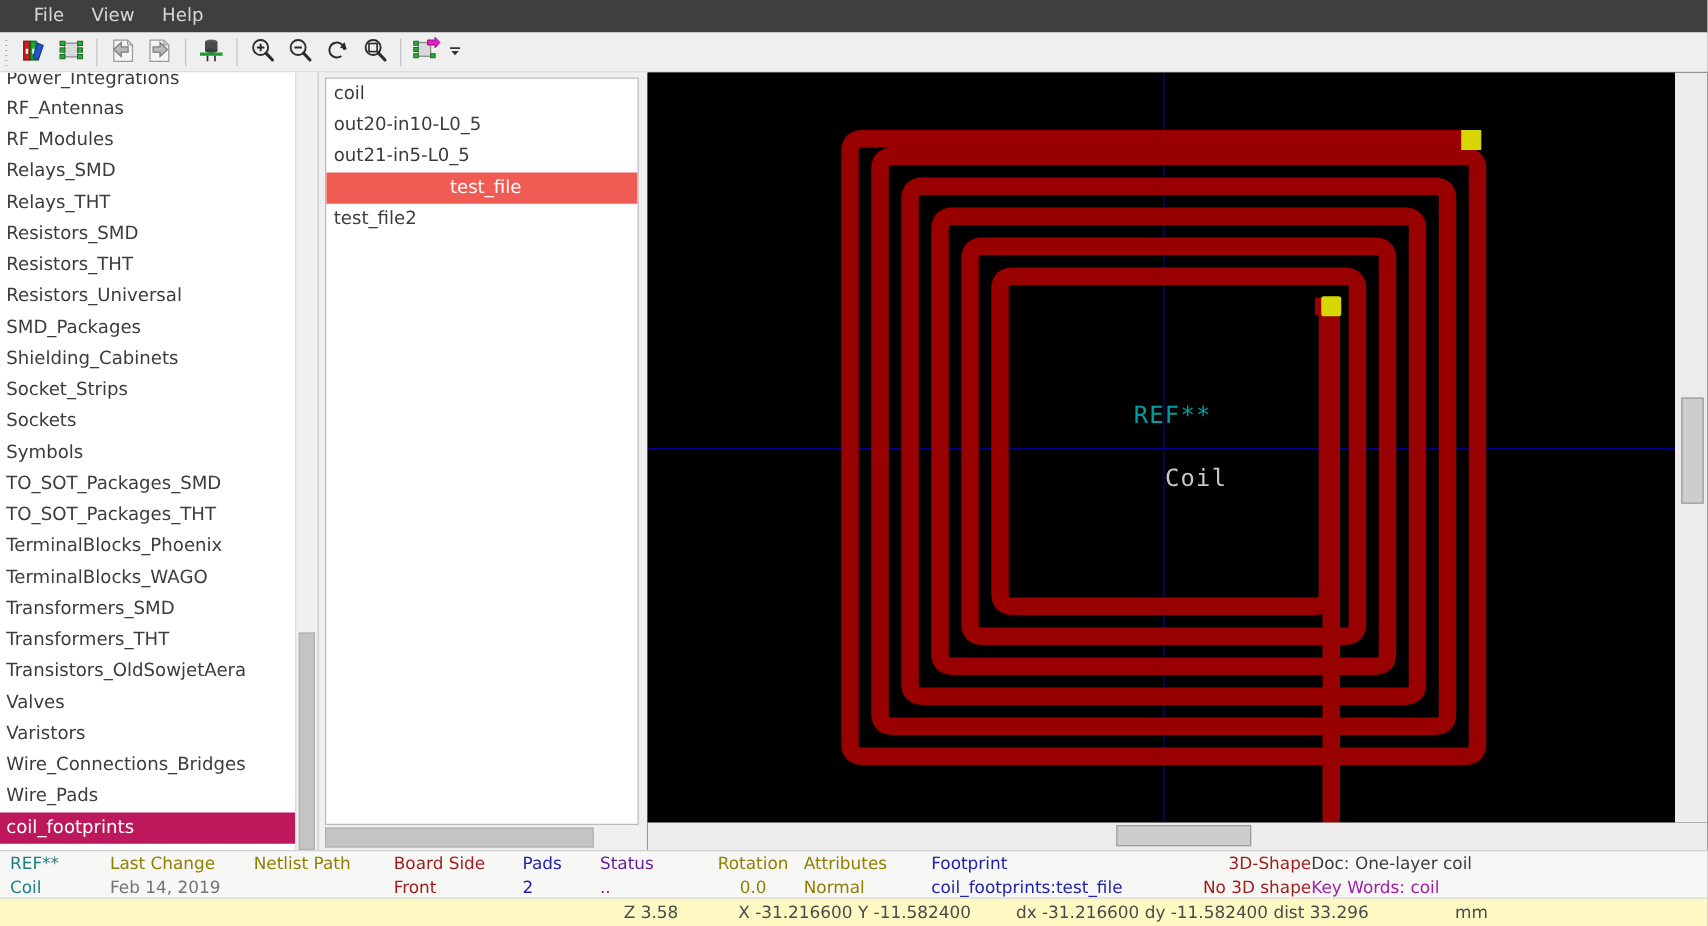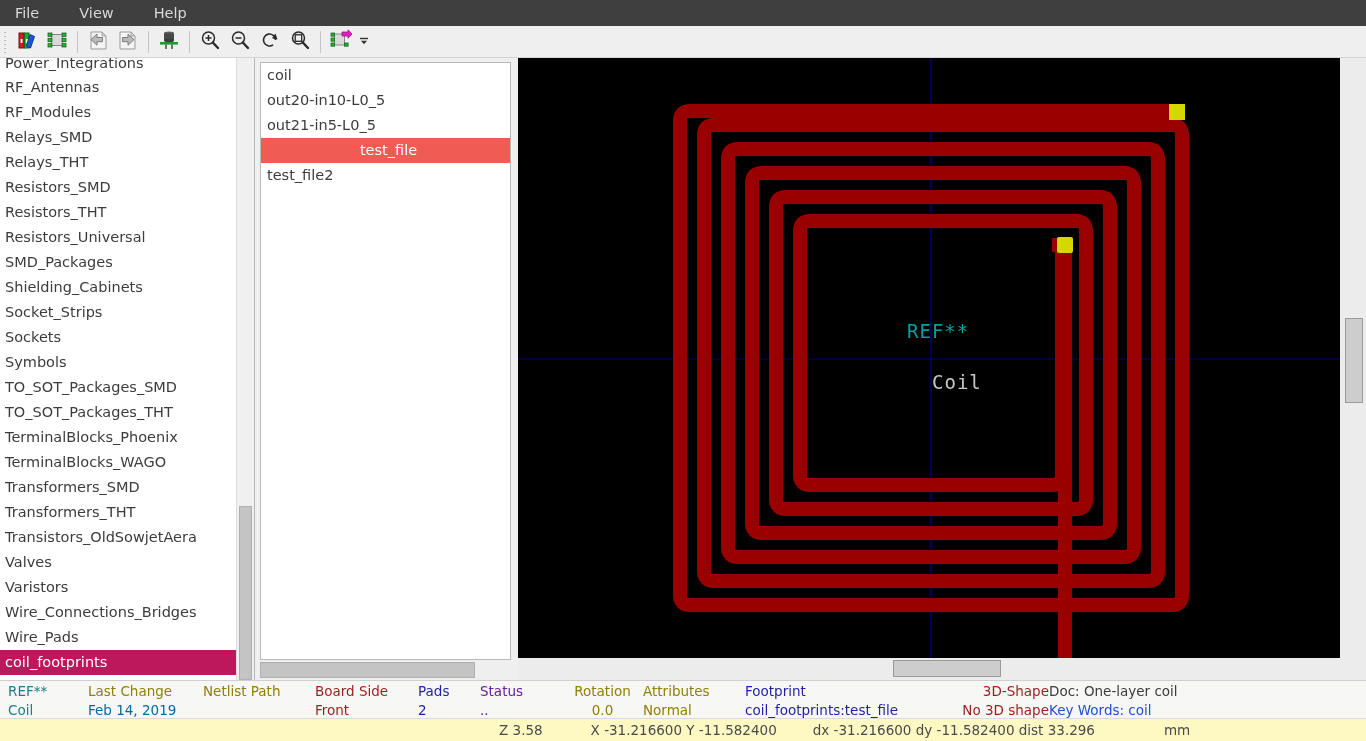--- a/index.html
+++ b/index.html
@@ -17,23 +17,22 @@
     display: flex;
     flex-direction: column;
   }
 
   
   .menubar {
     height: 26px;
     background: #3f3f3f;
     display: flex;
     align-items: center;
-    padding-left: 4px;
+    padding-left: 16px;
     flex: 0 0 26px;
-    gap: 18px;
   }
   .menubar .menu-item {
     color: #d8d8d8;
     font-size: 14.5px;
     padding: 3px 11px;
     line-height: 16px;
     cursor: default;
   }
 
   
@@ -521,21 +520,21 @@
     </div>
   </div>
 
   <div class="infobar">
     <div class="info-col" style="width:88px;padding-left:8px;">
       <span class="lbl" style="color:#1c7d86">REF**</span>
       <span class="val" style="color:#1c7d86">Coil</span>
     </div>
     <div class="info-col" style="width:115px;">
       <span class="lbl" style="color:#8f8000">Last Change</span>
-      <span class="val" style="color:#0369a1">Feb 14, 2019</span>
+      <span class="val" style="color:#737373">Feb 14, 2019</span>
     </div>
     <div class="info-col" style="width:112px;">
       <span class="lbl" style="color:#8f8000">Netlist Path</span>
       <span class="val" style="color:#8f8000"></span>
     </div>
     <div class="info-col" style="width:103px;">
       <span class="lbl" style="color:#9e1c1c">Board Side</span>
       <span class="val" style="color:#9e1c1c">Front</span>
     </div>
     <div class="info-col" style="width:62px;">
@@ -557,21 +556,21 @@
     <div class="info-col" style="width:188px;">
       <span class="lbl" style="color:#1f1fa8">Footprint</span>
       <span class="val" style="color:#1f1fa8">coil_footprints:test_file</span>
     </div>
     <div class="info-col" style="width:116px;align-items:flex-end;">
       <span class="lbl" style="color:#9e1c1c">3D-Shape</span>
       <span class="val" style="color:#9e1c1c">No 3D shape</span>
     </div>
     <div class="info-col">
       <span class="lbl" style="color:#3c3c3c">Doc: One-layer coil</span>
-      <span class="val" style="color:#1d4ed8">Key Words: coil</span>
+      <span class="val" style="color:#a21caf">Key Words: coil</span>
     </div>
   </div>
 
   <div class="coordbar">
     <span style="margin-left:499px;">Z 3.58</span>
     <span style="margin-left:48px;">X -31.216600 Y -11.582400</span>
     <span style="margin-left:36px;">dx -31.216600 dy -11.582400 dist 33.296</span>
     <span style="margin-left:69px;">mm</span>
   </div>
 

